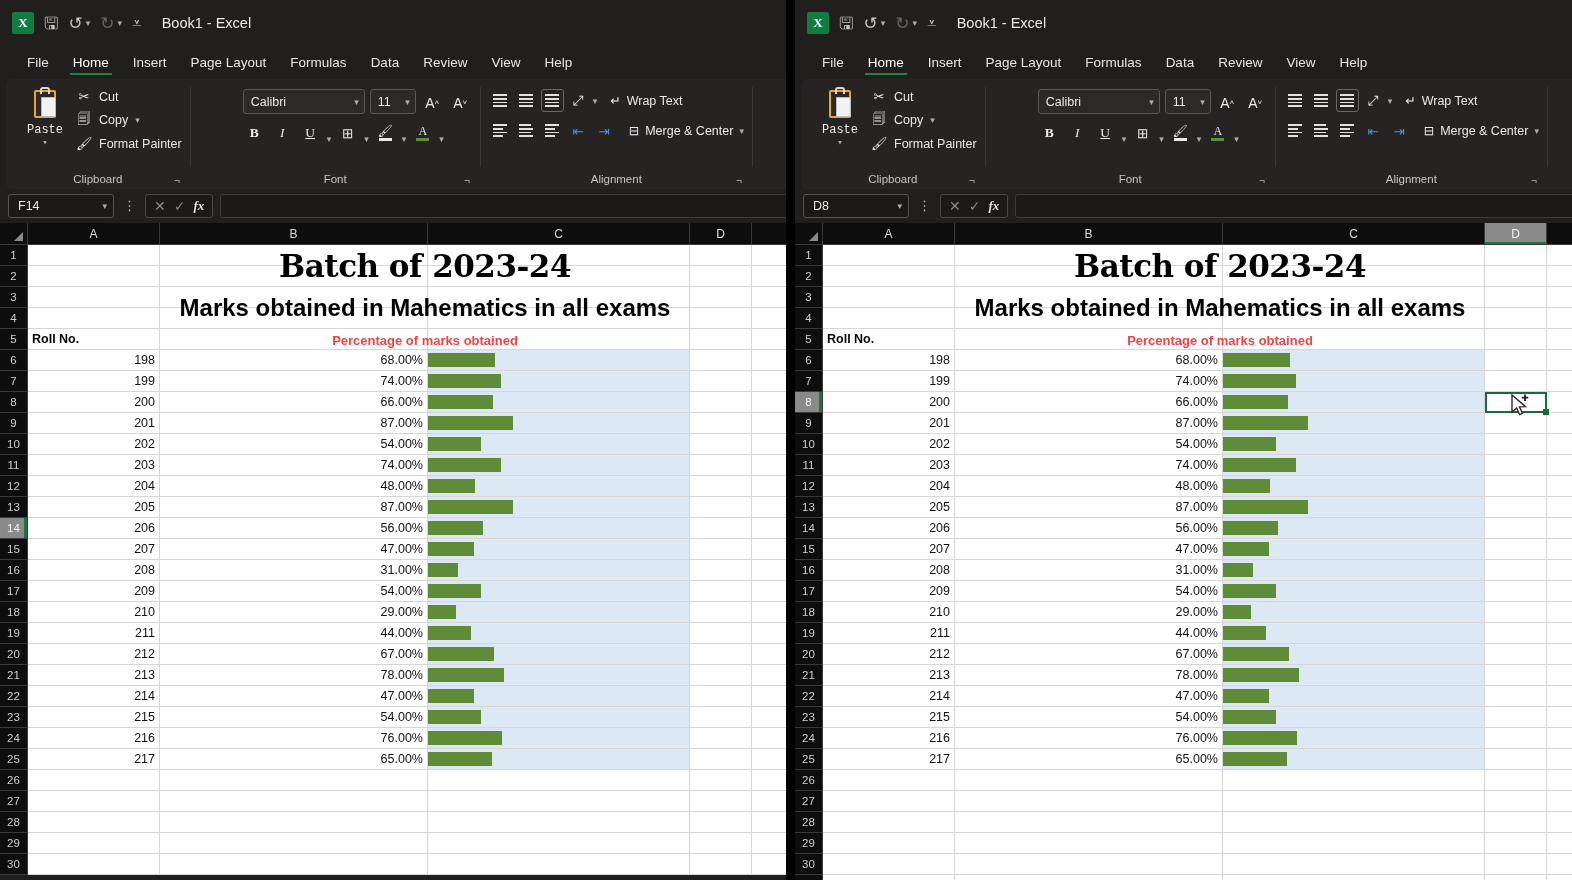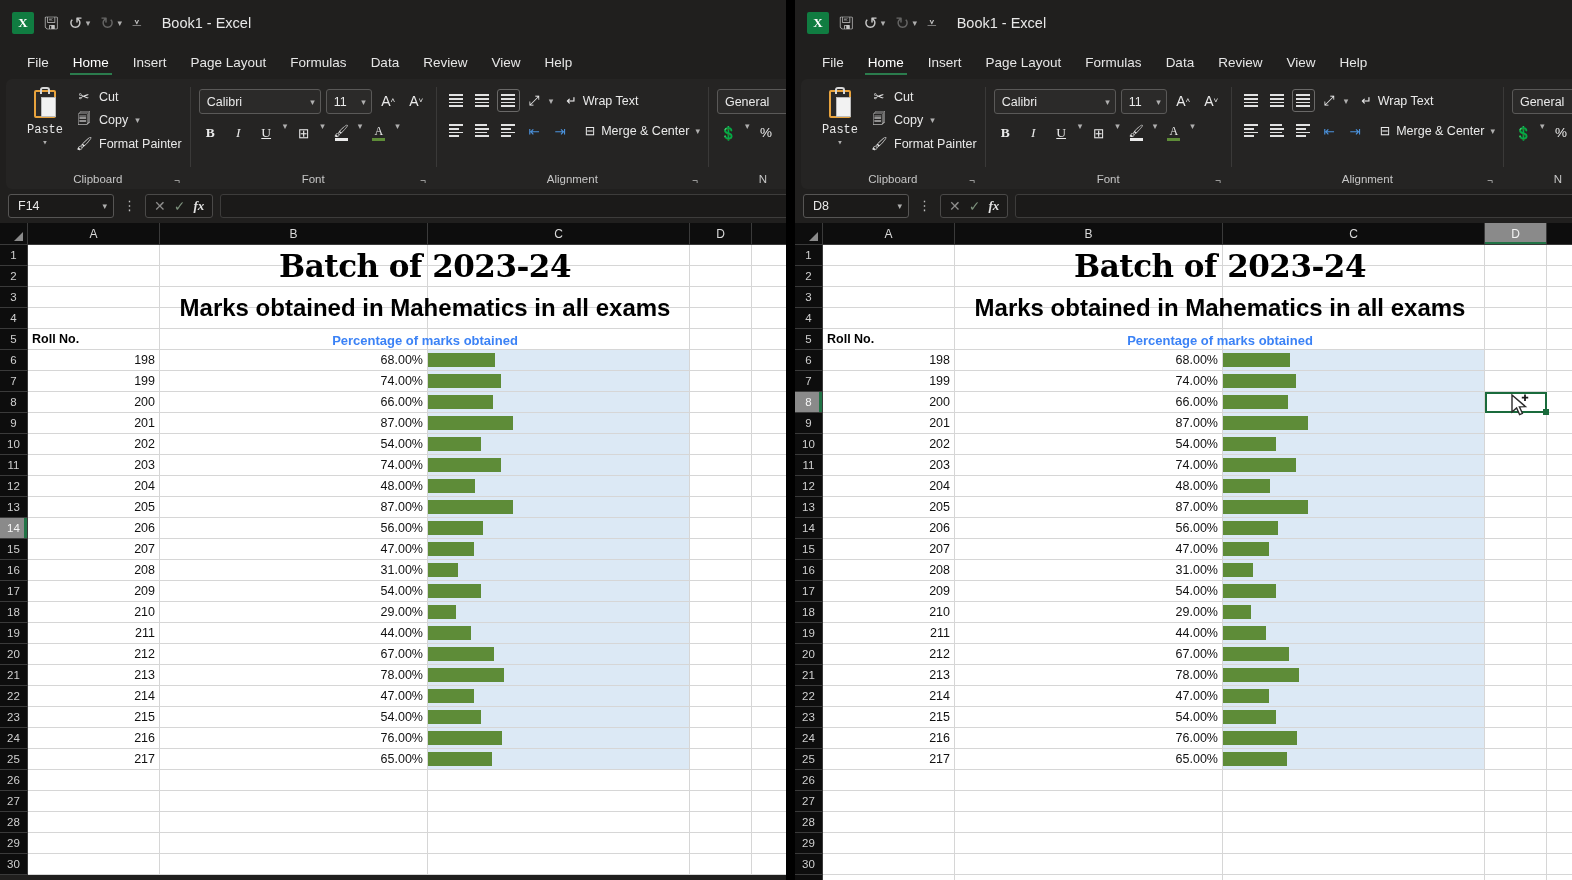--- a/index.html
+++ b/index.html
@@ -78,21 +78,21 @@
     position:absolute; left:11px; top:10px; width:15px; height:20px;
     background:#f2f2f2; border:1px solid #bcbcbc;
   }
   .paste-txt { color:#e8e8e8; font-size:12px; margin-top:2px; }
   .clip-items { display:flex; flex-direction:column; gap:5px; padding-top:4px; }
   .clip-row { display:flex; align-items:center; gap:7px; color:#e8e8e8; font-size:12.5px; white-space:nowrap; }
   .ci { width:16px; text-align:center; font-size:13px; }
 
   
   .font-grid { display:flex; flex-direction:column; gap:7px; padding-top:4px; }
-  .fr { display:flex; align-items:flex-start; gap:5px; }
+  .fr { display:flex; align-items:flex-end; gap:5px;margin-left:44px; }
   .combo {
     background:#2b2a29; border:1px solid #5a5958; border-radius:3px;
     height:25px; display:flex; align-items:center; justify-content:space-between;
     padding:0 5px 0 7px; color:#eaeaea; font-size:12.5px;
   }
   .combo .caret { margin-left:8px; }
   .c-fontname { width:122px; }
   .c-fontsize { width:46px; }
   .ibtn {
     min-width:23px; height:23px; display:flex; align-items:center; justify-content:center;
@@ -184,21 +184,21 @@
   }
   .t1 {
     top:0px; height:42px; line-height:42px; font-size:31px; font-weight:bold;
     font-family:"DejaVu Serif", serif; letter-spacing:-0.5px;
   }
   .t2 {
     top:42px; height:42px; line-height:42px; font-size:24px; font-weight:bold;
     font-family:"Liberation Sans", sans-serif;
   }
   .hdr-roll { font-weight:bold; font-size:12.5px; color:#000; }
-  .hdr-pct { font-weight:bold; font-size:13px; color:#3b82f6; }
+  .hdr-pct { font-weight:bold; font-size:13px; color:#ef4444; }
   .bar {
     position:absolute; left:0; top:3px; bottom:3px; background:#5e8c38;
   }
 
   
   .selbox {
     position:absolute; border:2px solid #1a6b3c; background:transparent; z-index:6;
   }
   .selbox .handle {
     position:absolute; right:-4px; bottom:-4px; width:6px; height:6px; background:#1a6b3c;

